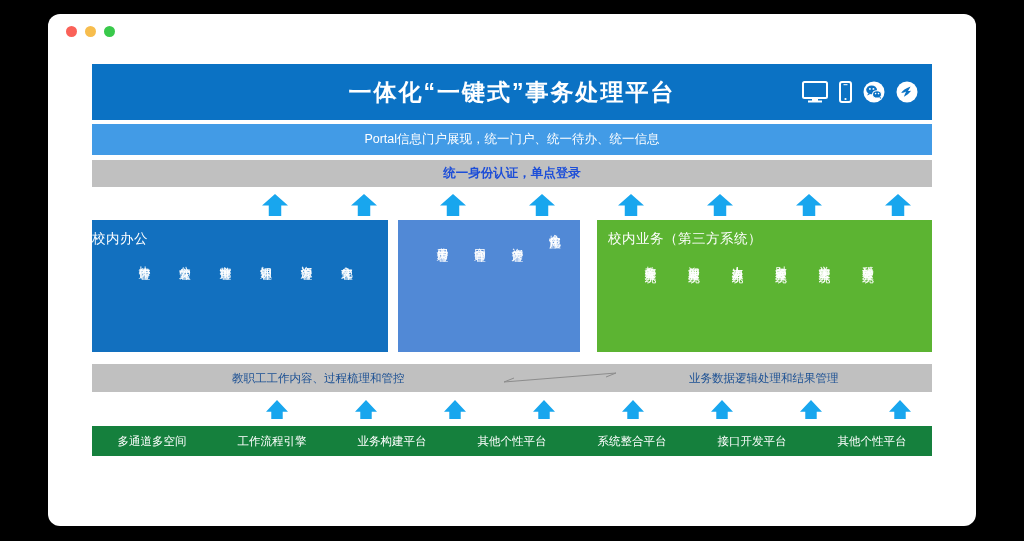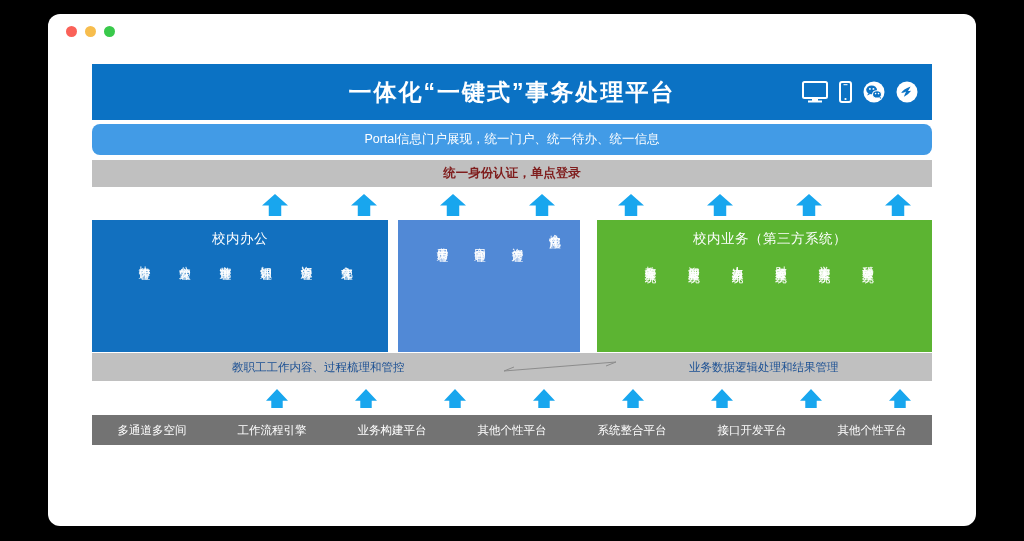--- a/index.html
+++ b/index.html
@@ -129,21 +129,20 @@
     position: absolute;
     top: 0;
     height: 132px;
     padding-top: 10px;
   }
   .panel-a { left: 0;     width: 296px; background: #1270bf; }
   .panel-b { left: 306px; width: 182px; background: #5189d6; }
   .panel-c { left: 505px; width: 335px; background: #5cb432; padding-left: 11px; }
 
   .panel-title {
-    text-align: center;
     color: #ffffff;
     font-size: 13.5px;
     letter-spacing: 0.5px;
   }
 
   .vcol-wrap {
     display: flex;
     justify-content: center;
     margin-top: 9px;
   }
@@ -157,21 +156,21 @@
     color: #ffffff;
     font-size: 11.5px;
     line-height: 1.35;
     letter-spacing: 1px;
   }
   .vcol.b-item { font-size: 11.5px; }
   .vcol.c-item { font-size: 11.5px; }
 
   
   .flow-band {
-    margin-top: 1px;
+    margin-top: 12px;
     height: 28px;
     background: #c0c0c0;
     position: relative;
   }
   .flow-left, .flow-right {
     position: absolute;
     top: 0;
     height: 28px;
     display: flex;
     align-items: center;
@@ -248,25 +247,25 @@
         </span>
         <span>
           <svg width="22" height="22" viewBox="0 0 22 22">
             <circle cx="11" cy="11" r="10.5" fill="#ffffff"></circle>
             <path d="M14.6 5.6 C9.6 7.4 6.4 9.8 5.2 12.1 c2.1-0.3 3.6-0.8 4.9-1.5 -0.9 2.1 -1.6 3.7 -2.2 5.2 2.9-1.6 5.3-3.6 7.2-6.1 -1.2 0.2 -2.2 0.3 -3.1 0.3 1.0-1.4 1.8-2.8 2.6-4.4 z" fill="#0b72c4"></path>
           </svg>
         </span>
       </div>
     </div>
 
-    <div class="portal-band" style="background: rgb(66, 155, 230); border-radius: 8px;">
+    <div class="portal-band" style="background: rgb(66, 155, 230);">
       <span>Portal信息门户展现，统一门户、统一待办、统一信息</span>
     </div>
 
-    <div class="sso-band" style="background: rgb(192, 192, 192); color: #7f1d1d;">
+    <div class="sso-band" style="background: rgb(192, 192, 192); color: #1d4ed8;">
       <span>统一身份认证，单点登录</span>
     </div>
 
     <div class="arrow-row top" id="arrow-row-top">
         <div class="up-arrow" style="left: 170px; background: rgb(24, 166, 238);"></div>
         <div class="up-arrow" style="left: 259px; background: rgb(24, 166, 238);"></div>
         <div class="up-arrow" style="left: 348px; background: rgb(24, 166, 238);"></div>
         <div class="up-arrow" style="left: 437px; background: rgb(24, 166, 238);"></div>
         <div class="up-arrow" style="left: 526px; background: rgb(24, 166, 238);"></div>
         <div class="up-arrow" style="left: 615px; background: rgb(24, 166, 238);"></div>
@@ -328,21 +327,21 @@
         <div class="up-arrow" style="left: 174px; background: rgb(24, 166, 238);"></div>
         <div class="up-arrow" style="left: 263px; background: rgb(24, 166, 238);"></div>
         <div class="up-arrow" style="left: 352px; background: rgb(24, 166, 238);"></div>
         <div class="up-arrow" style="left: 441px; background: rgb(24, 166, 238);"></div>
         <div class="up-arrow" style="left: 530px; background: rgb(24, 166, 238);"></div>
         <div class="up-arrow" style="left: 619px; background: rgb(24, 166, 238);"></div>
         <div class="up-arrow" style="left: 708px; background: rgb(24, 166, 238);"></div>
         <div class="up-arrow" style="left: 797px; background: rgb(24, 166, 238);"></div>
       </div>
 
-    <div class="platform-band" id="platform-band" style="background: #737373;">
+    <div class="platform-band" id="platform-band" style="background: #15803d;">
         <div class="platform-item">多通道多空间</div>
         <div class="platform-item">工作流程引擎</div>
         <div class="platform-item">业务构建平台</div>
         <div class="platform-item">其他个性平台</div>
         <div class="platform-item">系统整合平台</div>
         <div class="platform-item">接口开发平台</div>
         <div class="platform-item">其他个性平台</div>
       </div>
 
   </div>

